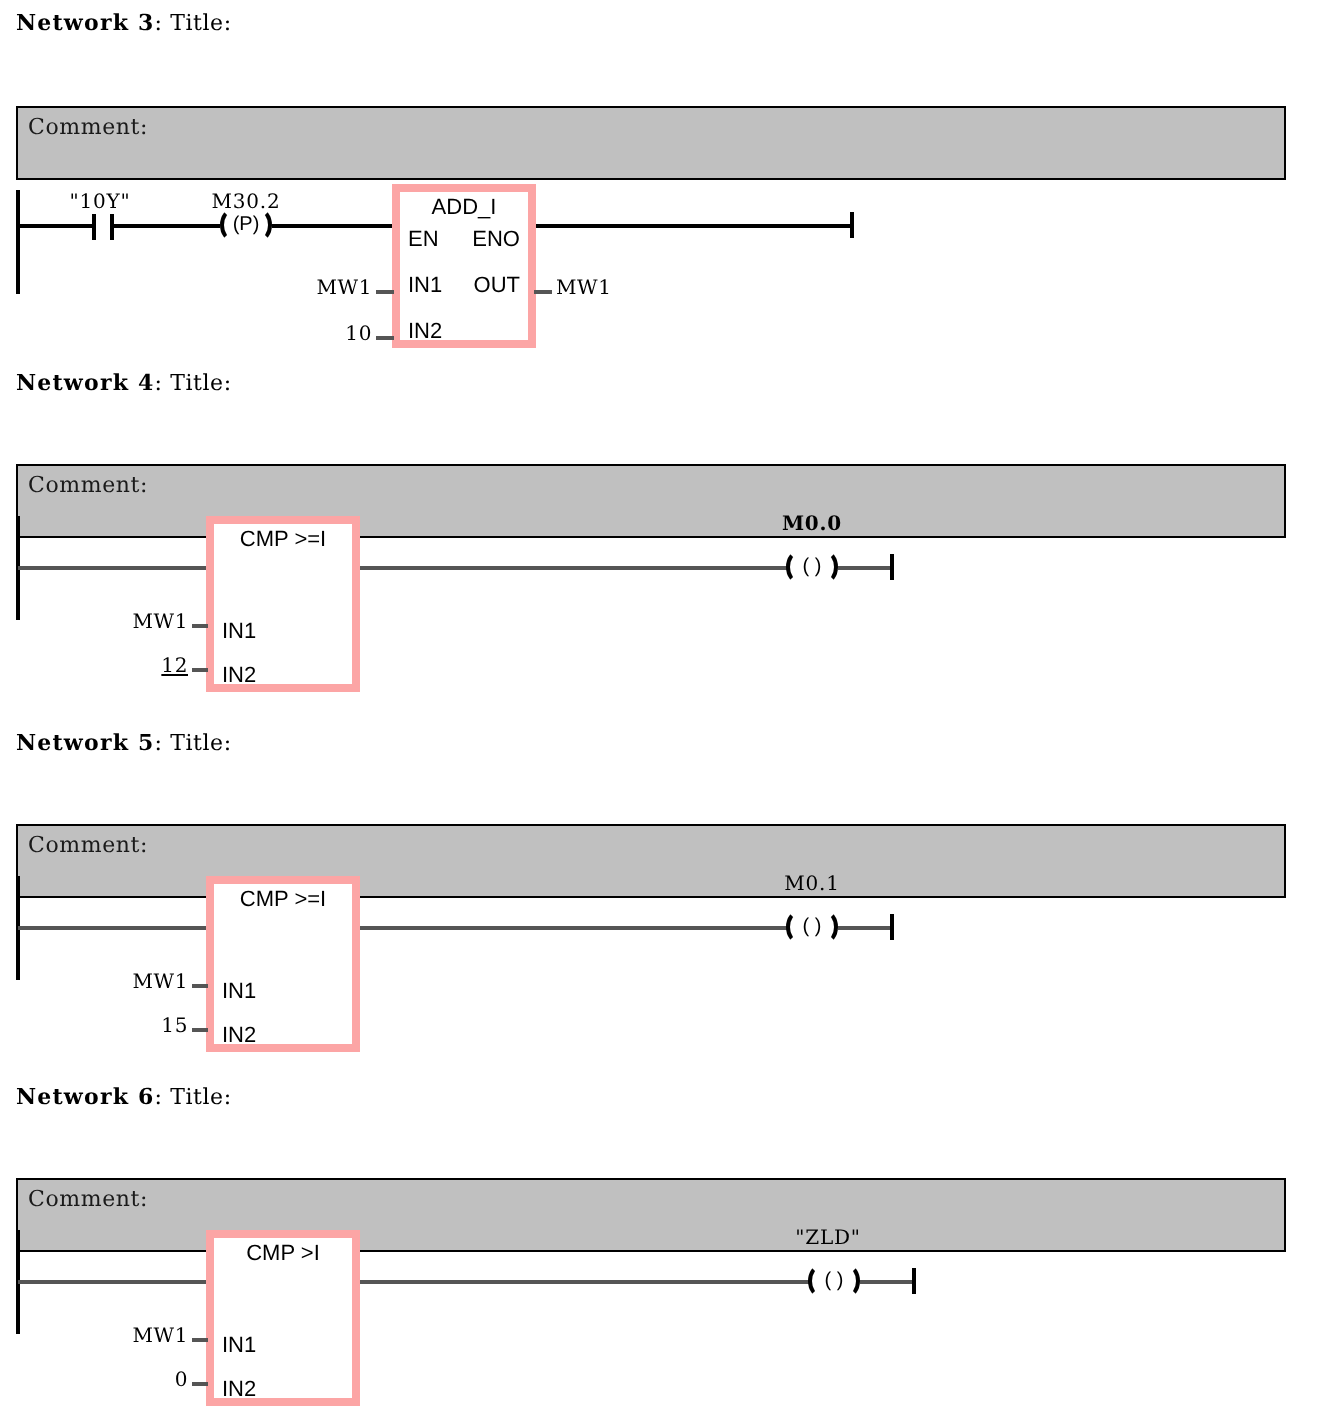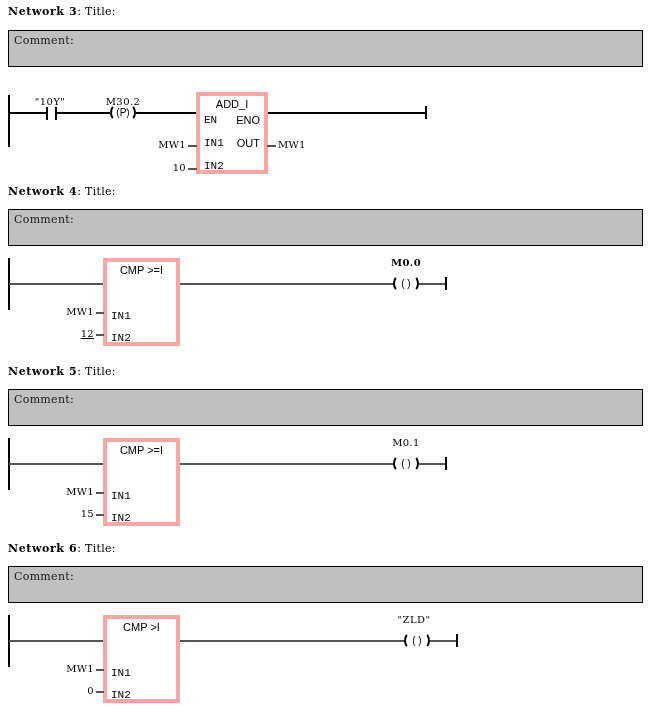--- a/index.html
+++ b/index.html
@@ -14,21 +14,21 @@
   .net-head{
     position:absolute;left:8px;top:0;white-space:nowrap;
     font-family:"DejaVu Serif", serif;font-size:11px;color:#000;
   }
   .net-head .kw{font-weight:bold;letter-spacing:.6px;}
   .net-head .ttl{font-weight:normal;letter-spacing:.3px;}
 
   
   .cmt{
     position:absolute;left:8px;width:635px;height:37px;
-    background:#c0c0c0;border:1px solid #000;box-sizing:border-box;
+    background:#c0c0c0;border:1px solid #000;box-sizing:border-box;margin-top:23px;
   }
   .cmt span{
     position:absolute;left:5px;top:3px;
     font-family:"DejaVu Serif", serif;font-size:11px;color:#1a1a1a;
     letter-spacing:.3px;
   }
 
   
   .rail{position:absolute;width:2px;background:#000;}
   .wire{position:absolute;height:2px;background:#555;}
@@ -65,21 +65,21 @@
   
   .fb{position:absolute;border:4px solid #fca5a5;background:#fff;box-sizing:border-box;}
   .fb .title{
     position:absolute;top:2px;left:0;width:100%;text-align:center;
     font-family:"Liberation Sans", sans-serif;font-size:11px;color:#000;
   }
   .fb .pin{
     position:absolute;font-family:"Liberation Sans", sans-serif;
     font-size:11px;color:#000;white-space:nowrap;
   }
-  .fb .pin.l{left:4px;font-family:Liberation Mono, monospace;}
+  .fb .pin.l{left:4px;}
   .fb .pin.r{right:4px;}
   .operand{
     position:absolute;white-space:nowrap;text-align:right;
     font-family:"DejaVu Serif", serif;font-size:10px;color:#000;
     letter-spacing:.3px;
   }
   .operand.lft{text-align:right;}
   .operand.rgt{text-align:left;}
 </style>
 </head>

